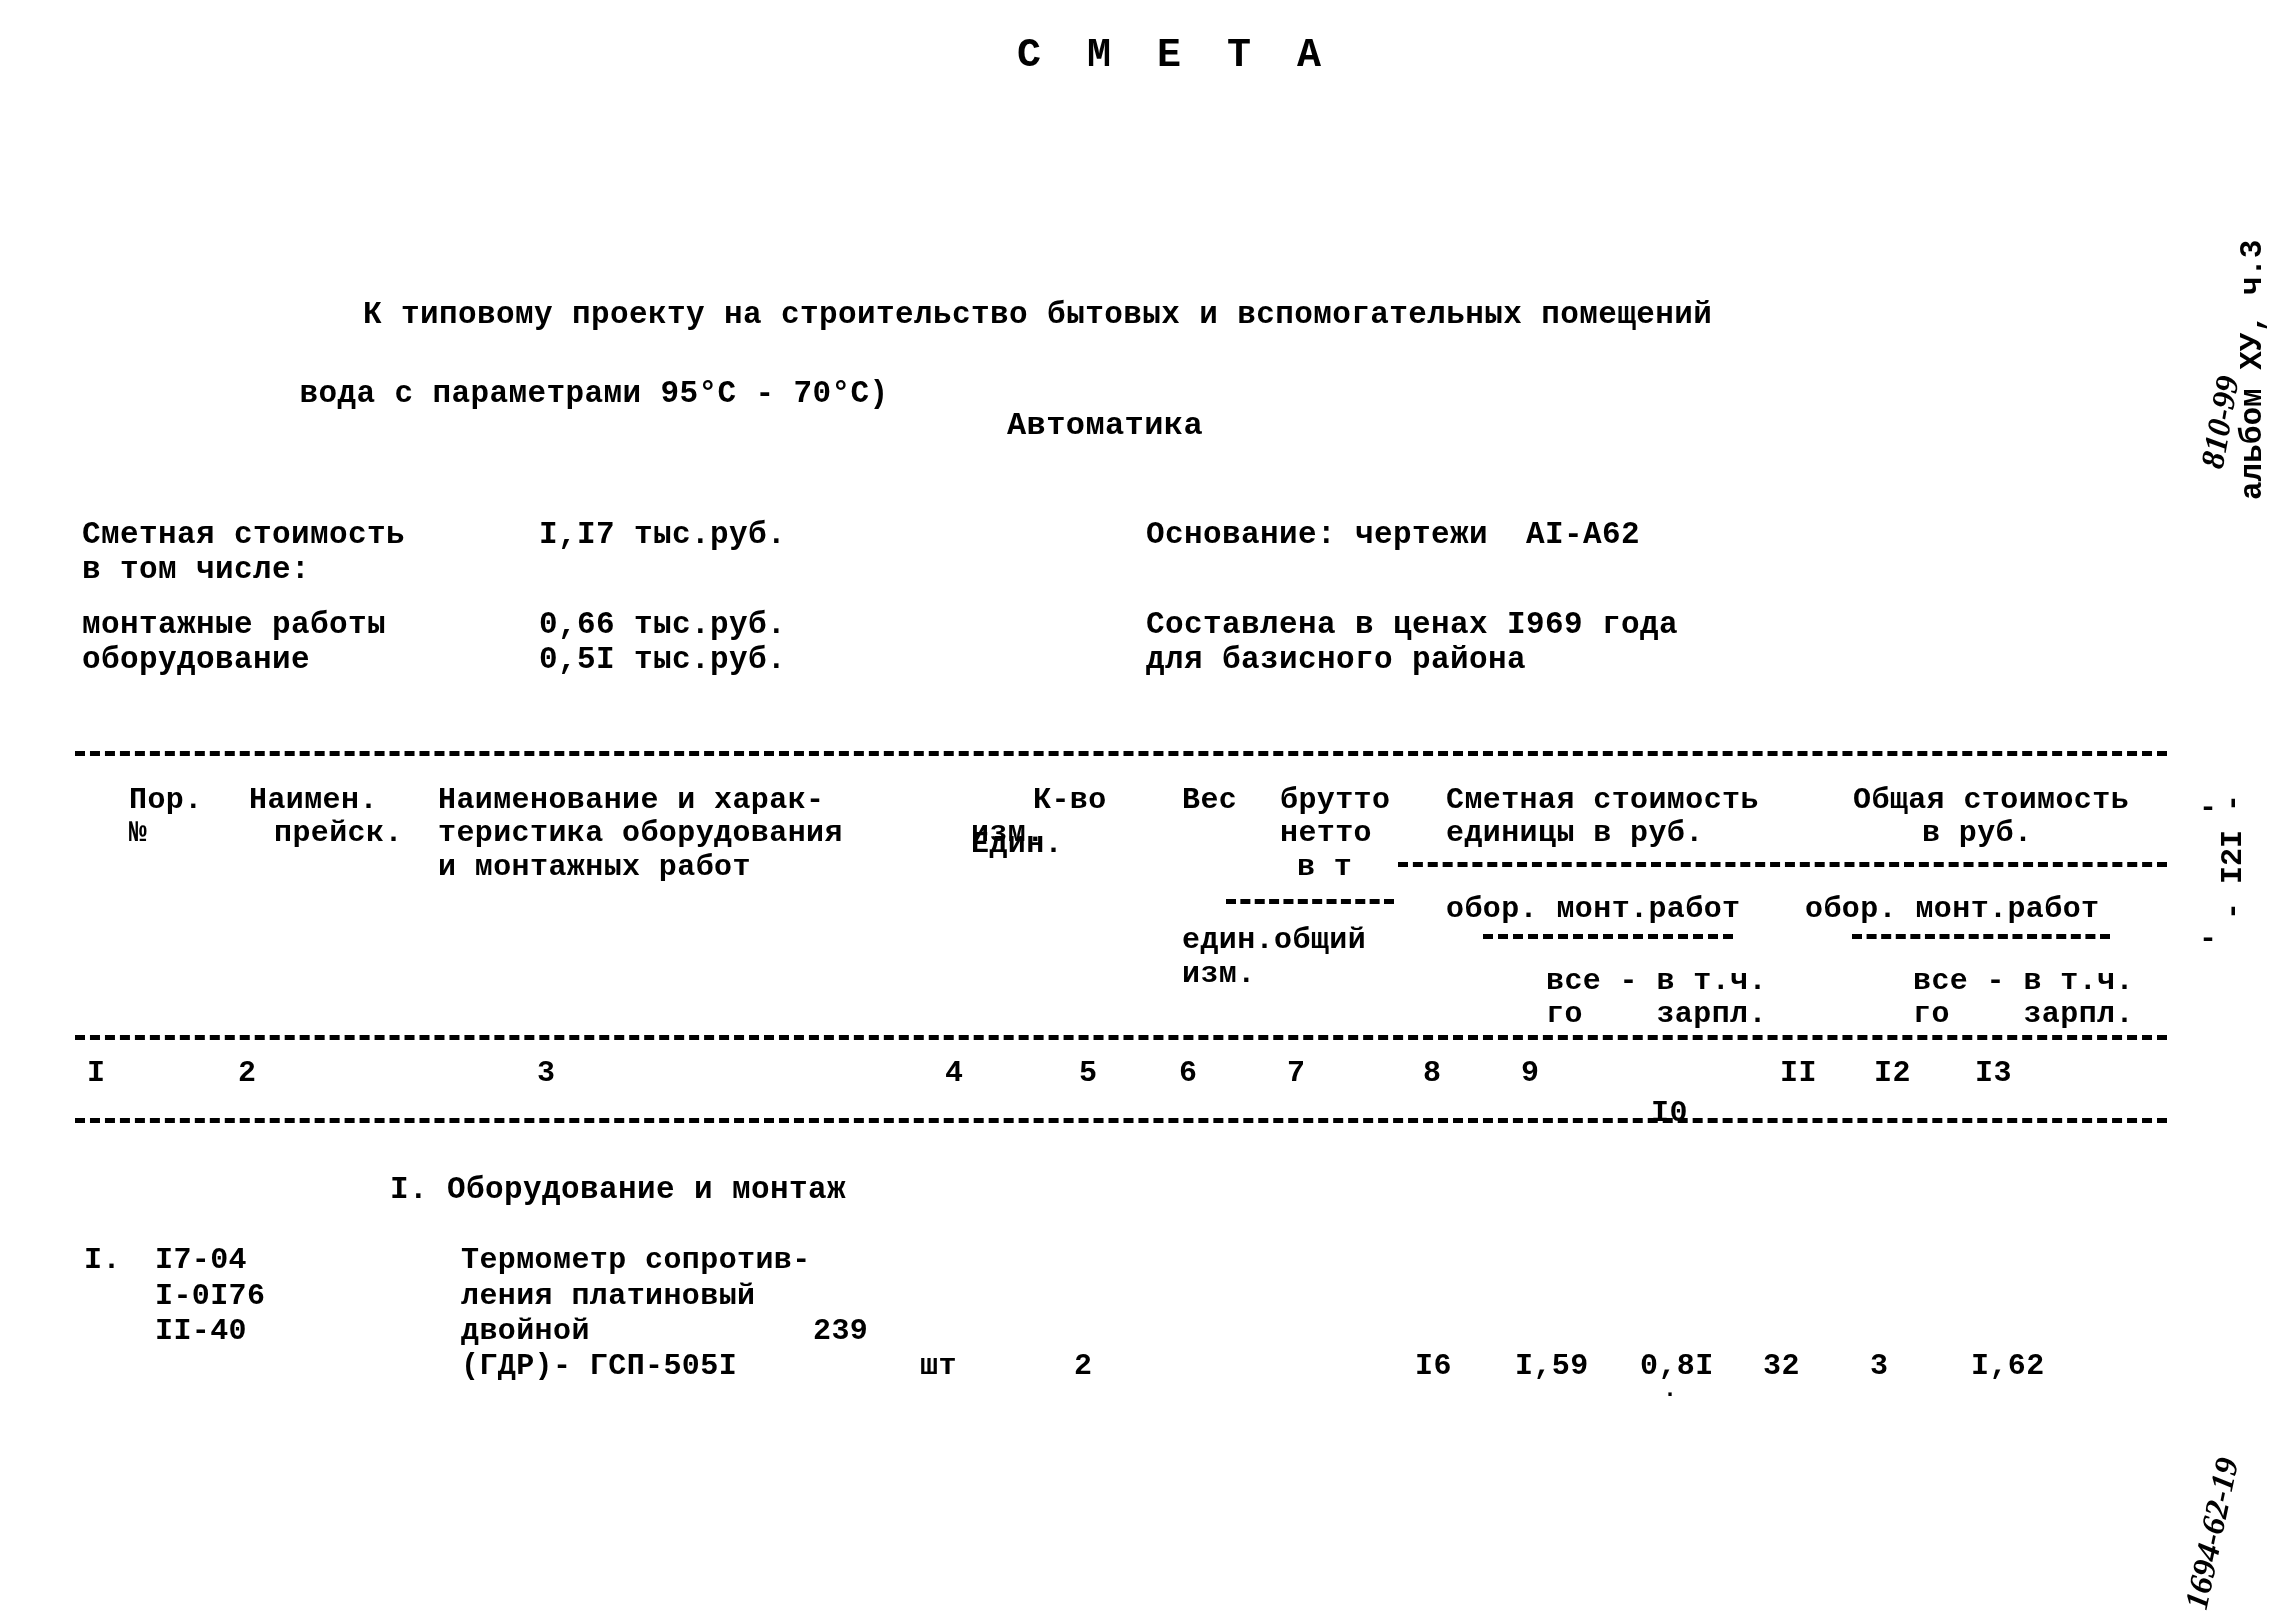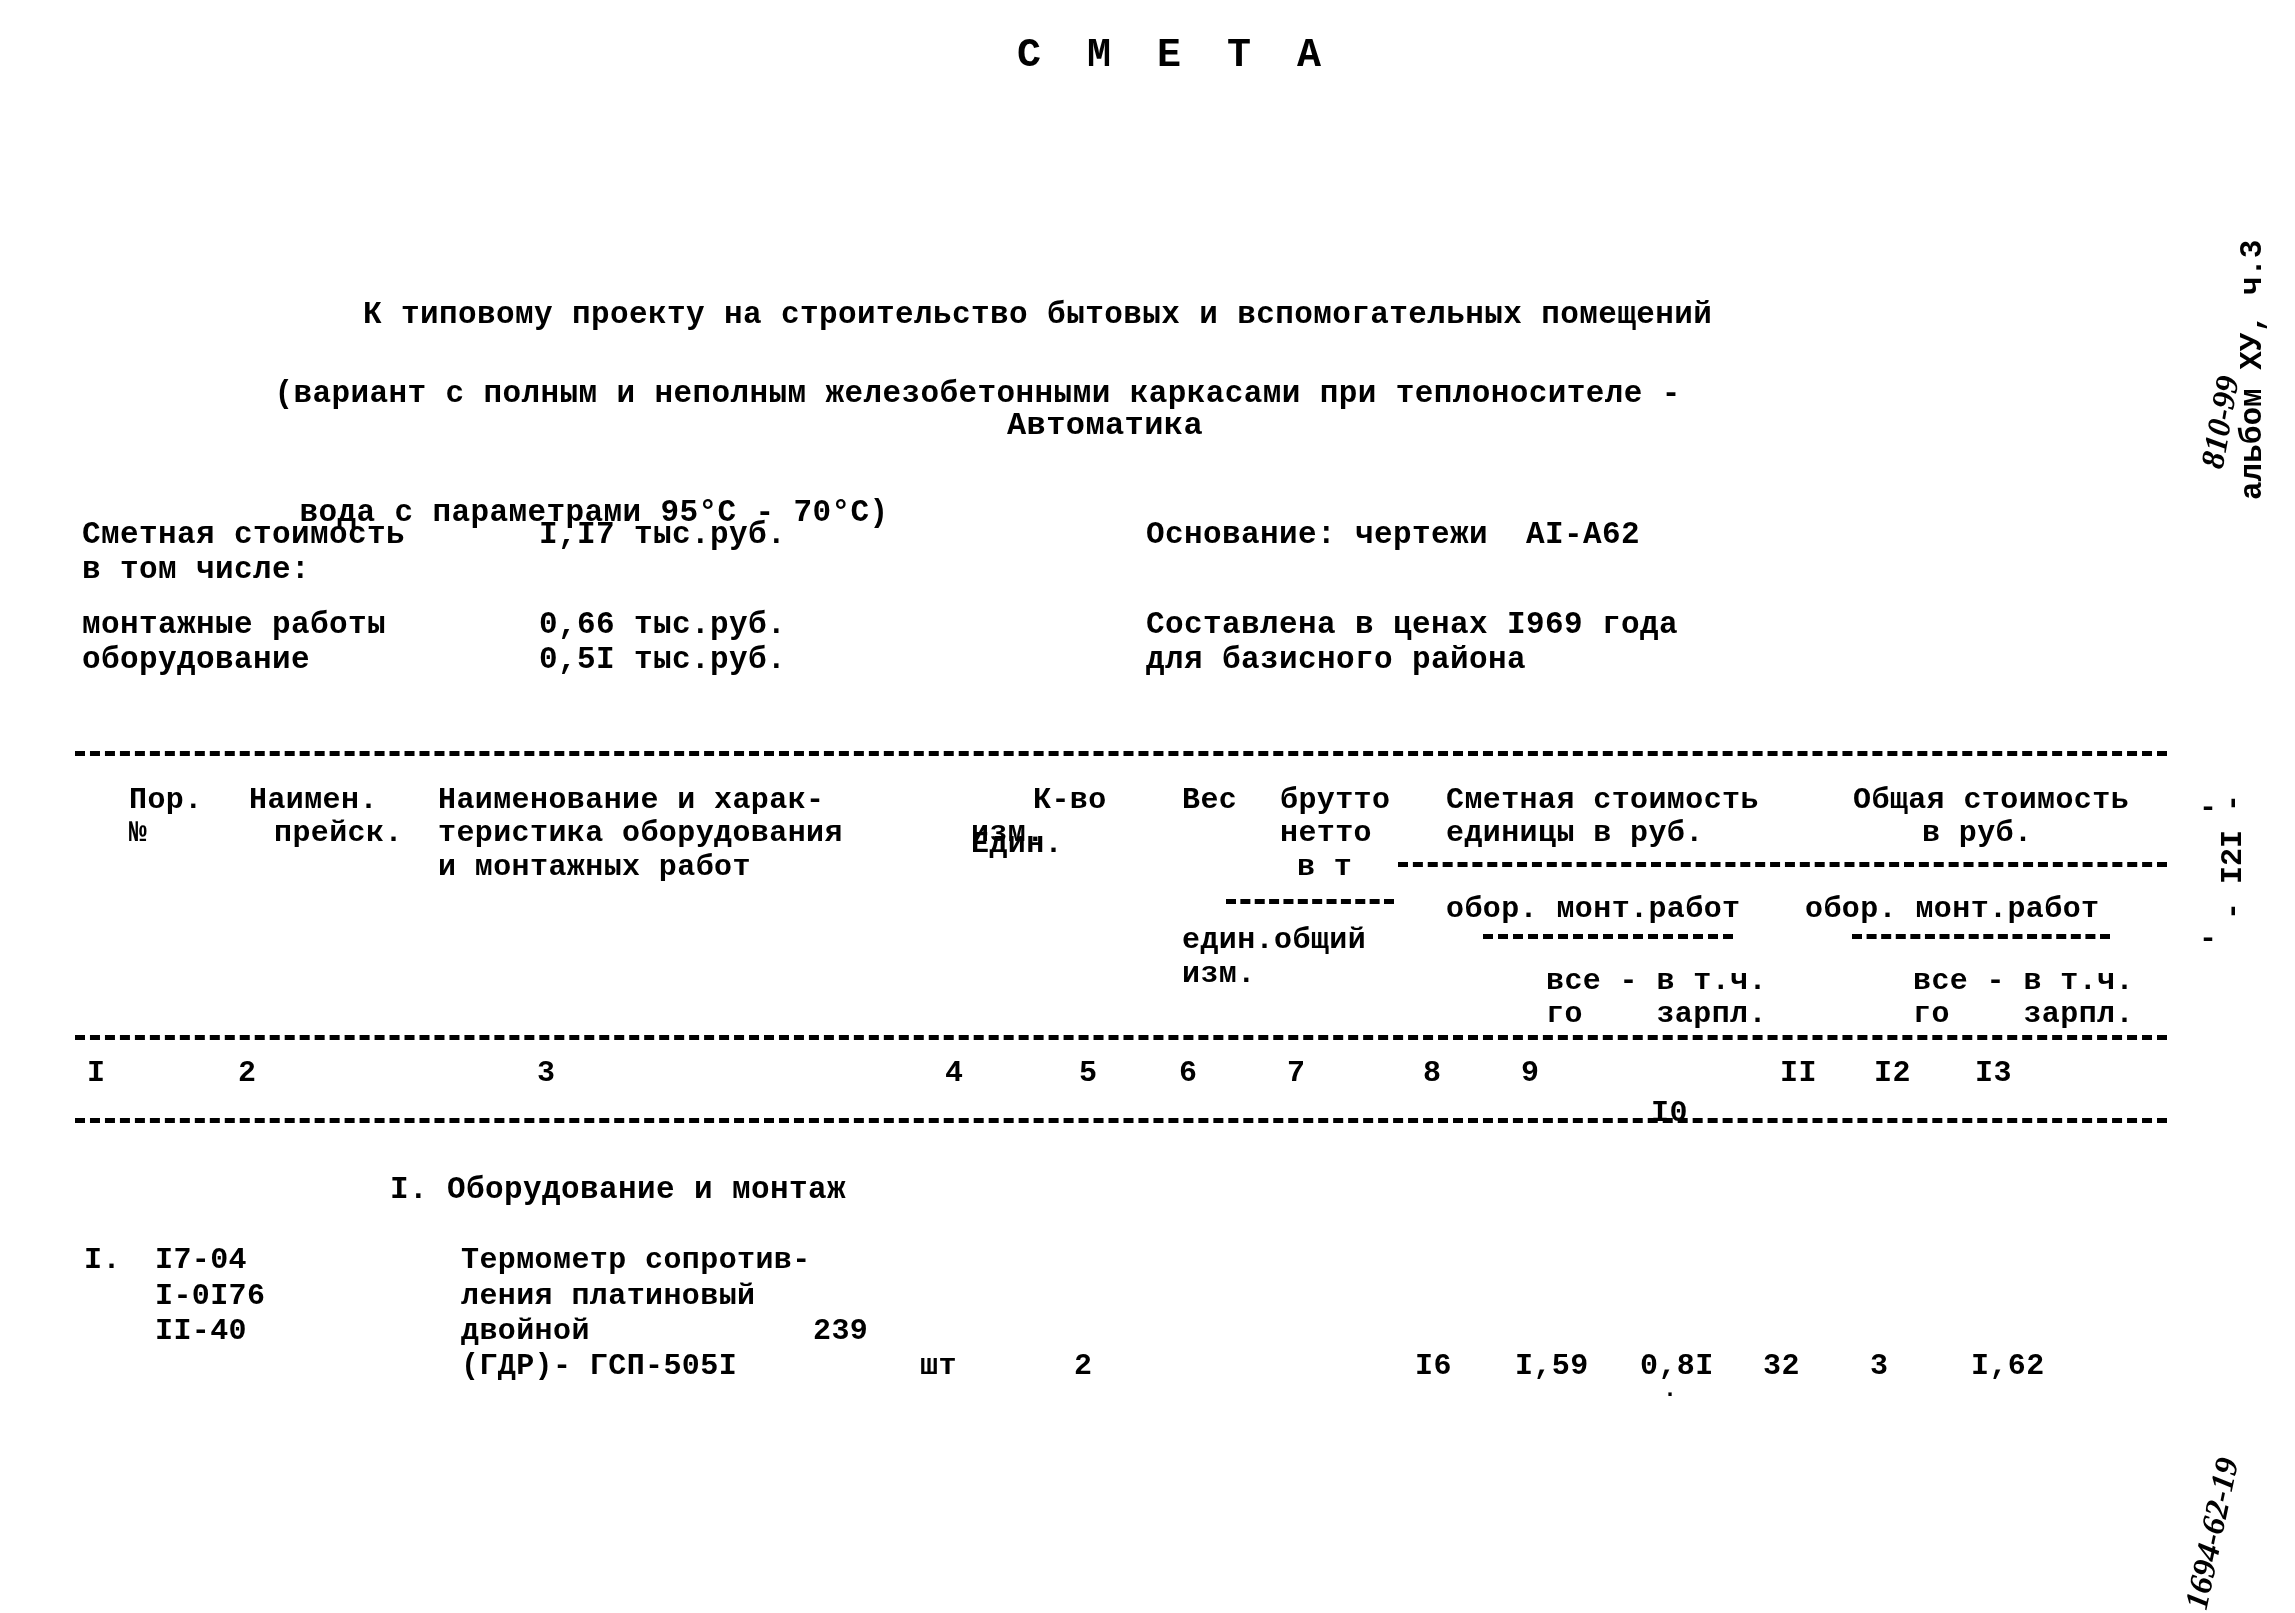--- a/index.html
+++ b/index.html
@@ -183,21 +183,20 @@
 </head>
 <body>
 
 <div class="page">
 
   <div class="t doc-title">С М Е Т А</div>
 
 
   <div class="t intro-2">
     <span>К типовому проекту на строительство бытовых и вспомогательных помещений</span>
-    <span class="l2">(вариант с полным и неполным железобетонными каркасами при теплоносителе -</span>
     <span class="l3">вода с параметрами 95°С - 70°С)</span>
   </div>
 
   <div class="t section-head">Автоматика</div>
 
   <div class="t sum-label sum-l1">Сметная стоимость</div>
   <div class="t sum-label sum-l1b">в том числе:</div>
   <div class="t sum-value sum-v1">I,I7 тыс.руб.</div>
 
   <div class="t sum-label sum-l2">монтажные работы</div>

